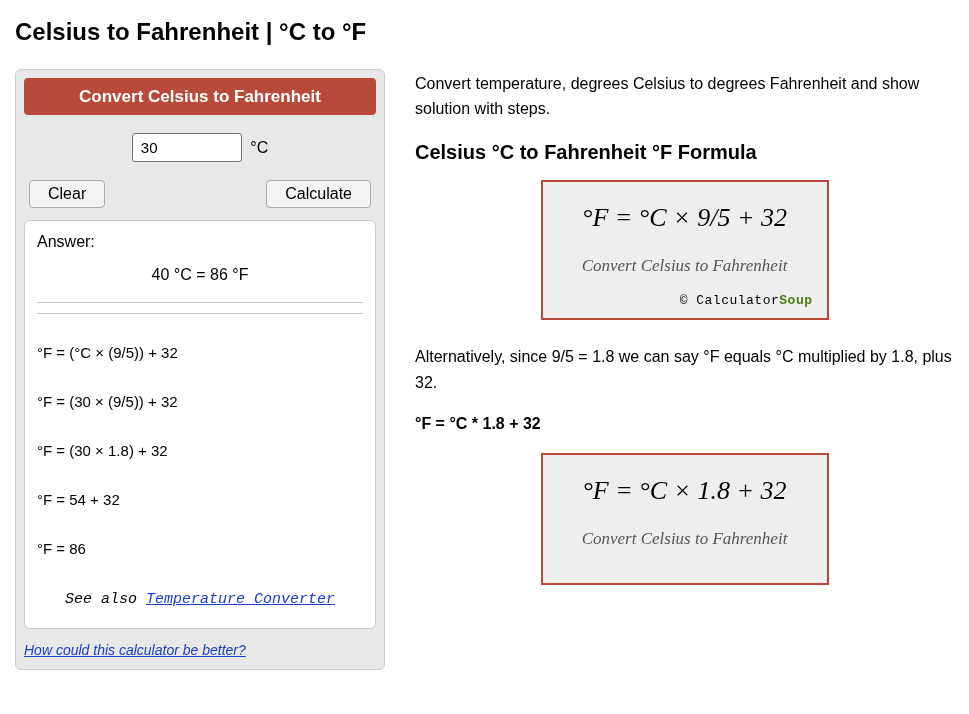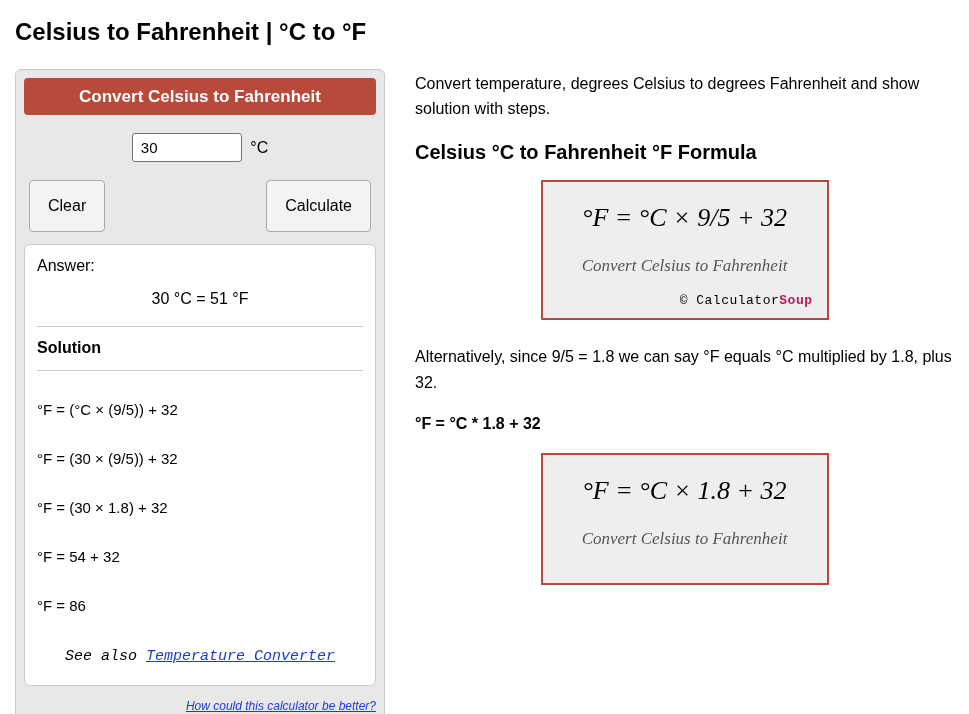--- a/index.html
+++ b/index.html
@@ -52,21 +52,21 @@
   .unit-label {
     margin-left: 4px;
     font-size: 16px;
   }
   .button-row {
     display: flex;
     justify-content: space-between;
     margin: 10px 5px 12px 5px;
   }
   .btn {
-    padding: 16px 18px;
+    padding: 4px 18px;
     font-size: 16px;
     border: 1px solid #aaa;
     border-radius: 4px;
     background: #f3f3f3;
     cursor: pointer;
   }
   .answer-box {
     background: #fff;
     border: 1px solid #ccc;
     border-radius: 6px;
@@ -96,23 +96,22 @@
     font-size: 15px;
   }
   .see-also {
     text-align: center;
     font-style: italic;
     margin-top: 30px;
     font-size: 15px;
     font-family: Liberation Mono, monospace;
   }
   .feedback {
-    text-align: right;
     margin-top: 12px;
-    font-size: 12px;
+    font-size: 14px;
     font-style: italic;
   }
   a { color: #1a3ed0; text-decoration: underline; }
   .content {
     flex: 1;
     padding-top: 2px;
   }
   .content p { margin: 0 0 16px 0; line-height: 1.6; }
   .content h2 {
     font-size: 20px;
@@ -140,43 +139,42 @@
     color: #555;
     font-family: Georgia, 'Times New Roman', serif;
     margin-bottom: 14px;
   }
   .formula-brand {
     text-align: right;
     font-size: 13px;
     font-family: 'Courier New', monospace;
     letter-spacing: 0.5px;
   }
-  .formula-brand .soup { color: #be185d; font-weight: bold; }
+  .formula-brand .soup { color: #4d7c0f; font-weight: bold; }
 </style>
 </head>
 <body>
 
 <h1>Celsius to Fahrenheit | °C to °F</h1>
 
 <div class="layout">
   <div class="calc-panel">
     <div class="calc-header">Convert Celsius to Fahrenheit</div>
     <div class="input-row">
       <input type="text" class="temp-input" value="30" style="">
       <span class="unit-label">°C</span>
     </div>
     <div class="button-row">
       <button class="btn">Clear</button>
       <button class="btn">Calculate</button>
     </div>
     <div class="answer-box">
       <div class="answer-label">Answer:</div>
-      <div class="answer-value">30 °C  =  51 °F</div>
+      <div class="answer-value">40 °C  =  86 °F</div>
       <hr class="hr">
-      <div class="solution-label">Solution</div>
       <hr class="hr">
       <div class="step">°F = (°C × (9/5)) + 32</div>
       <div class="step">°F = (30 × (9/5)) + 32</div>
       <div class="step">°F = (30 × 1.8) + 32</div>
       <div class="step">°F = 54 + 32</div>
       <div class="step">°F = 86</div>
       <div class="see-also">
         <span>See also </span><a href="#">Temperature Converter</a>
       </div>
     </div>

